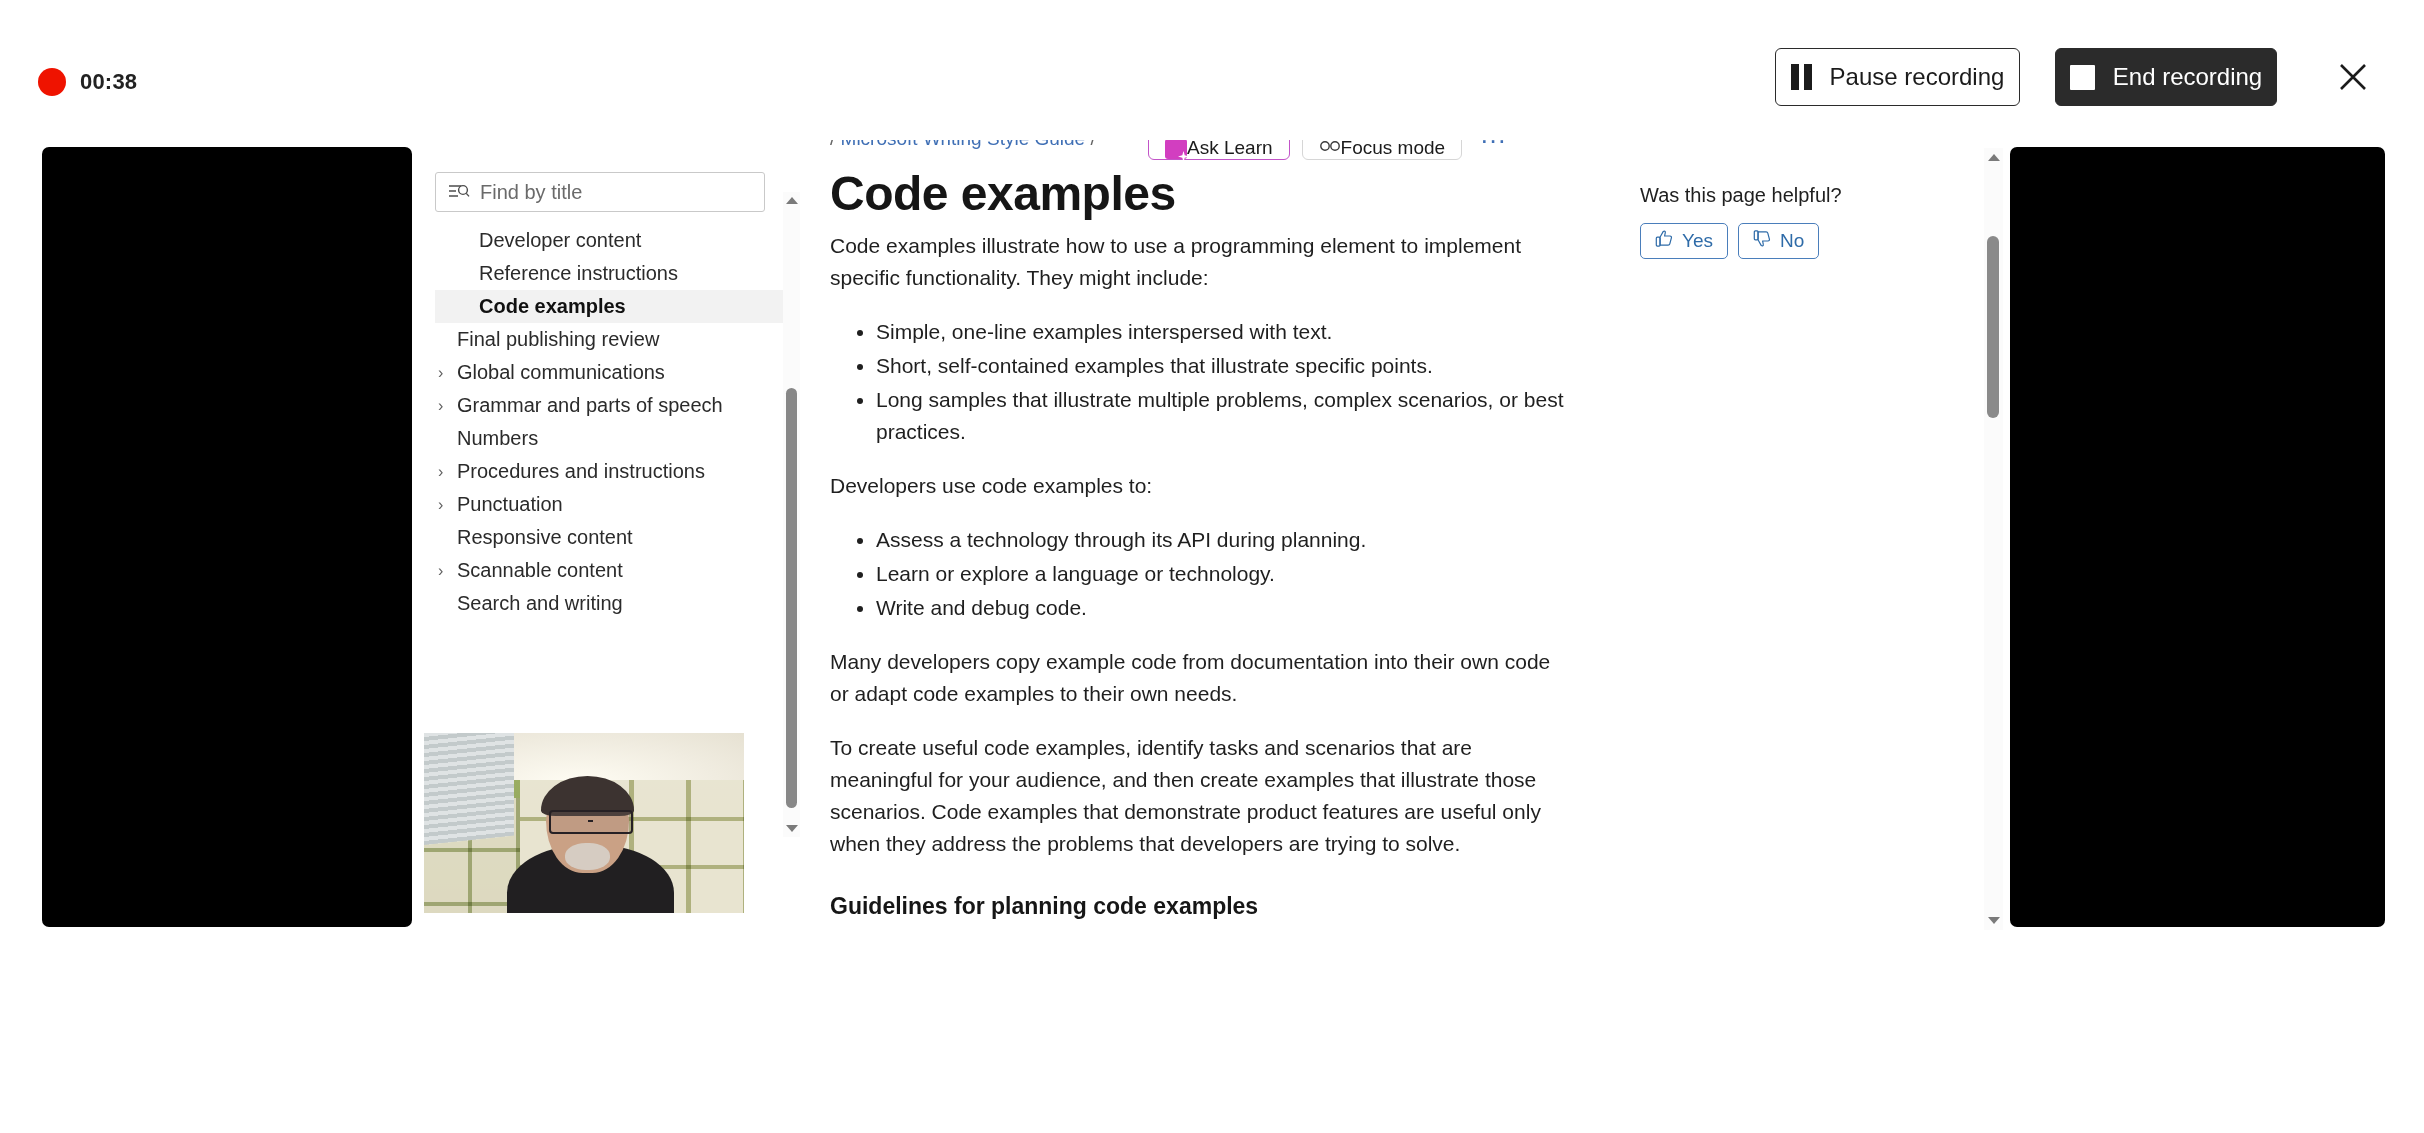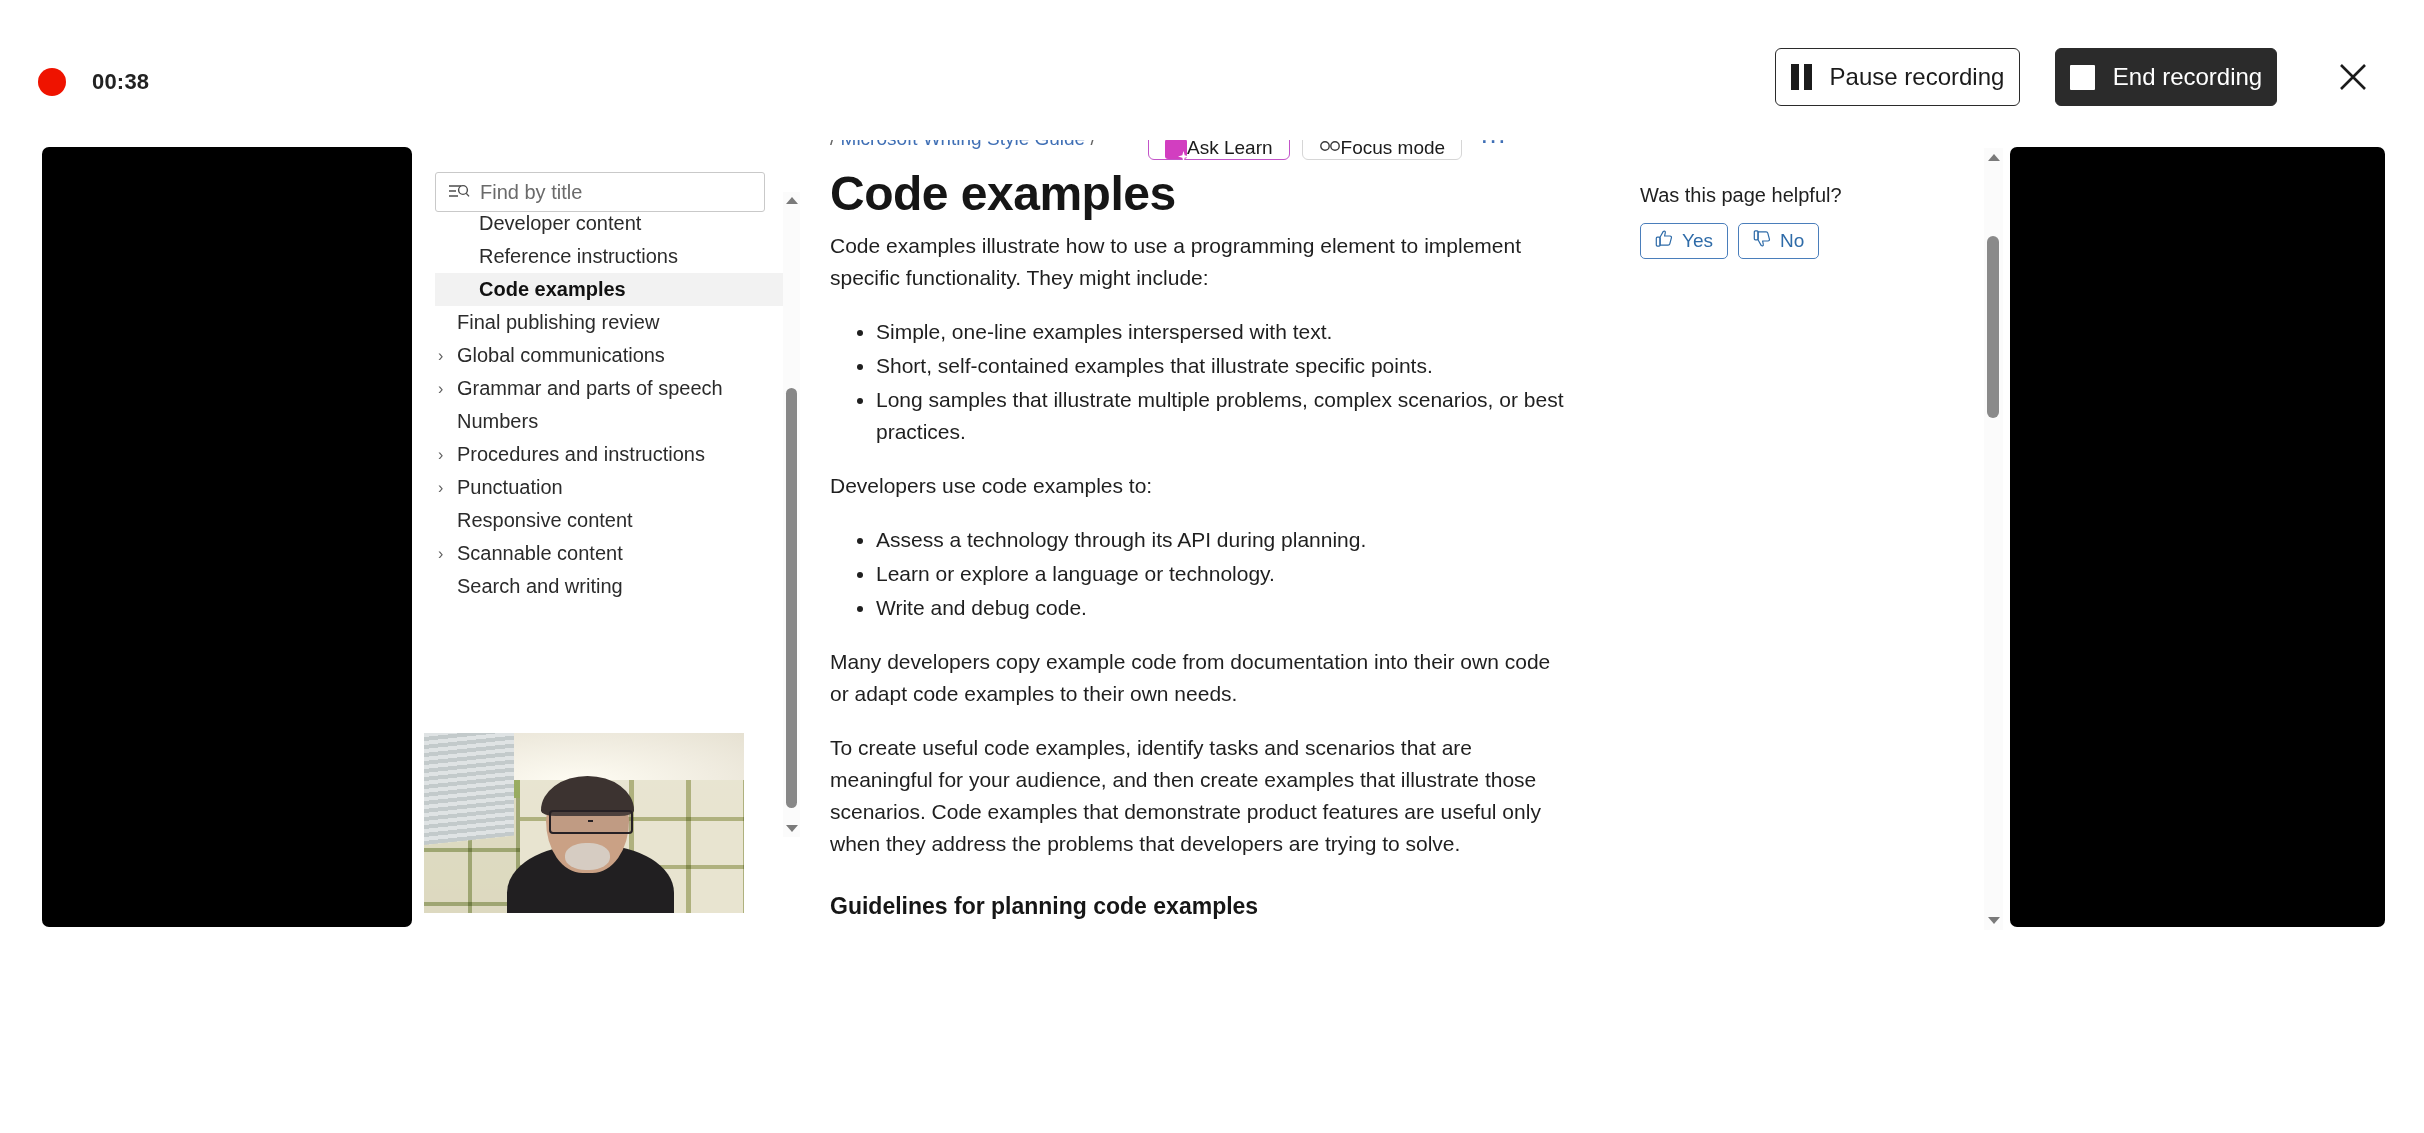--- a/index.html
+++ b/index.html
@@ -22,21 +22,21 @@
     position: absolute;
     left: 0; top: 0;
     width: 2424px; height: 127px;
     background: #ffffff;
   }
   #rec-timer {
     position: absolute;
     left: 38px; top: 68px;
     display: flex;
     align-items: center;
-    gap: 26px;
+    gap: 14px;
   }
   #rec-dot {
     width: 28px; height: 28px;
     border-radius: 50%;
     background: #ef1300;
   }
   #rec-time-label {
     font-size: 22px;
     font-weight: bold;
     color: #222222;
@@ -129,21 +129,21 @@
     padding: 0 12px;
   }
   #find-placeholder {
     font-size: 20px;
     color: #6a6a6a;
   }
   #find-icon svg { display: block; }
 
   #toc {
     position: absolute;
-    left: 0; top: 35px;
+    left: 0; top: 52px;
     width: 348px; height: 670px;
     overflow: hidden;
   }
   .toc-item {
     display: flex;
     align-items: flex-start;
     font-size: 20px;
     color: #2b2b2b;
     line-height: 27px;
     padding: 3px 6px 3px 0;

